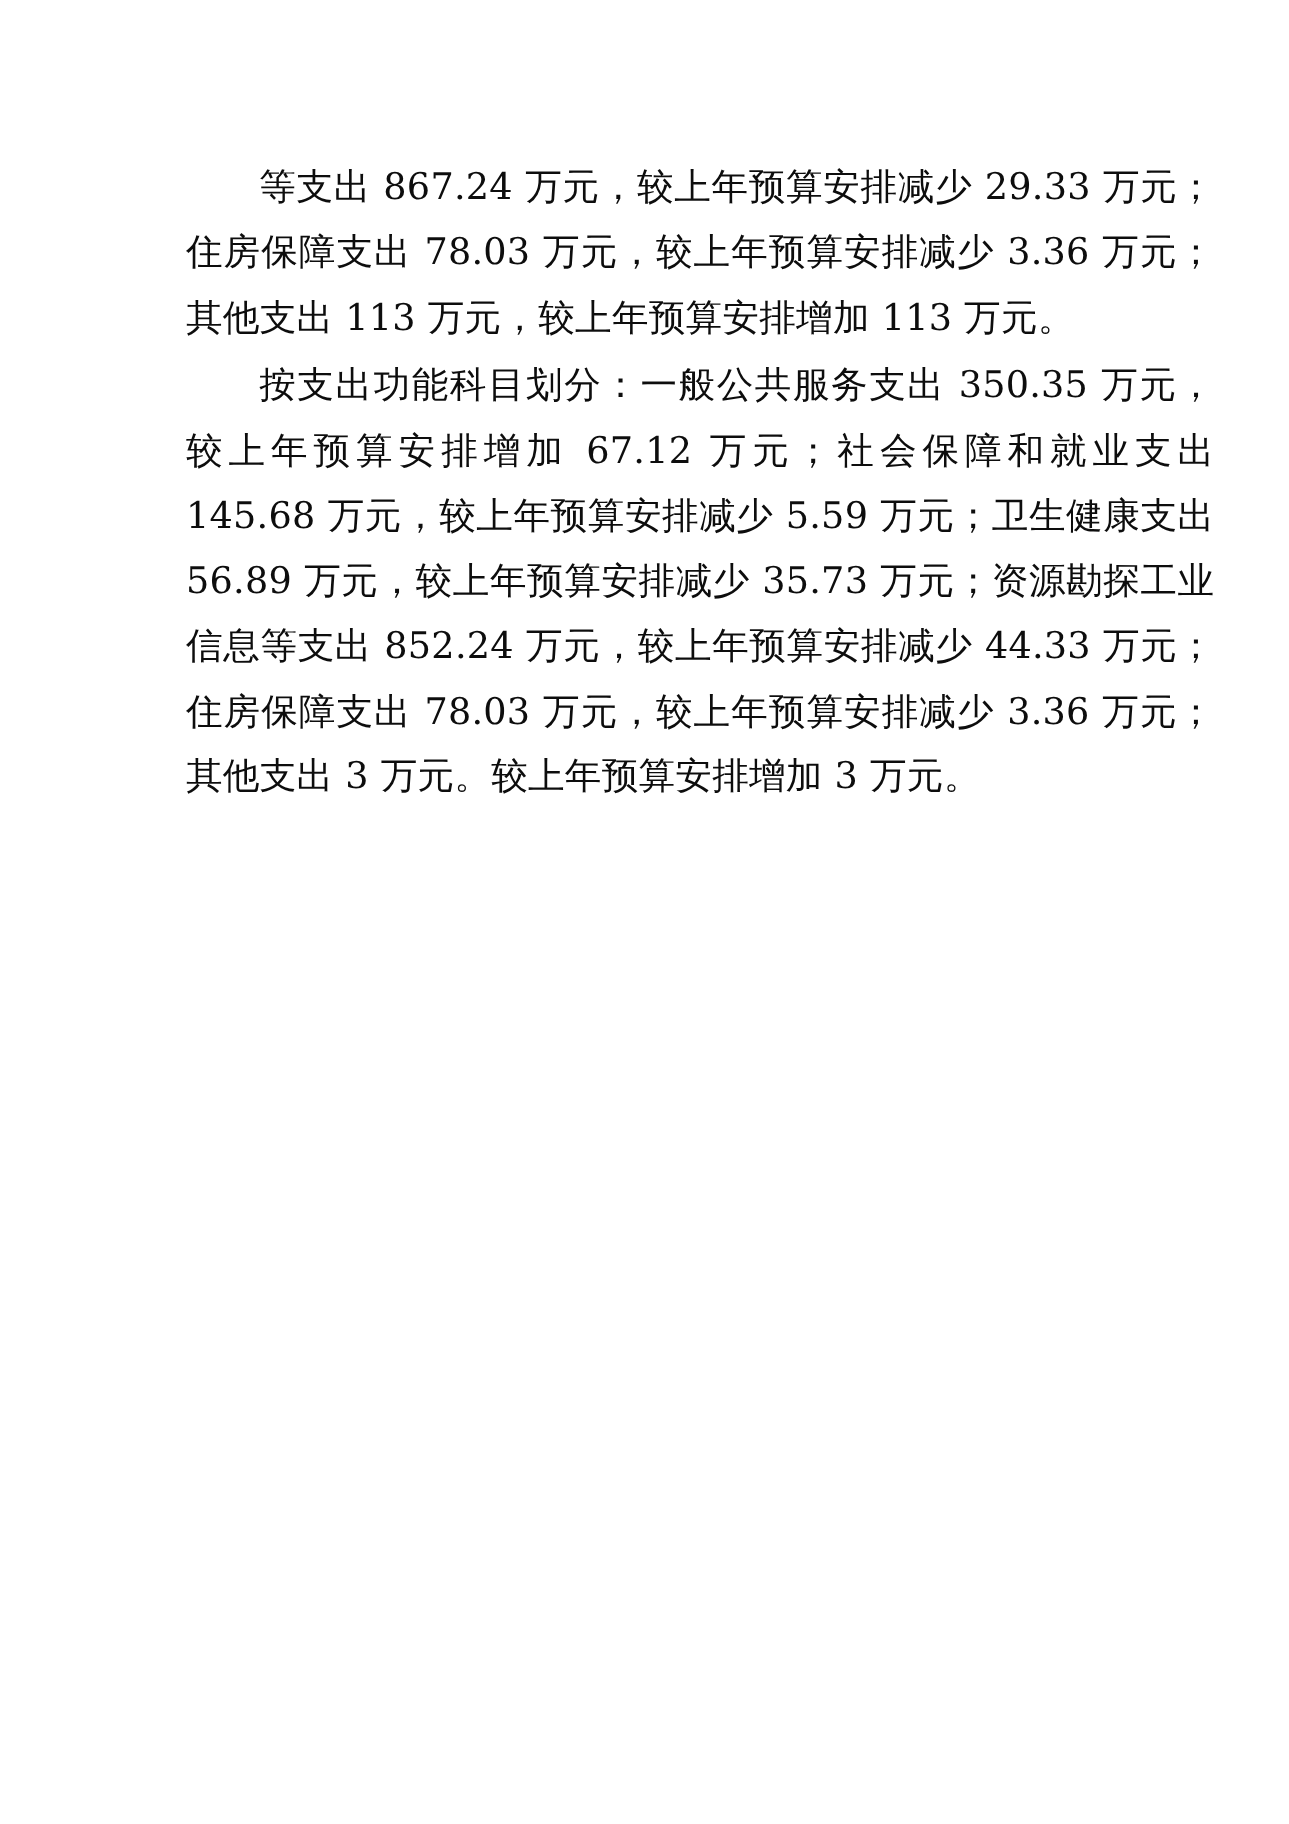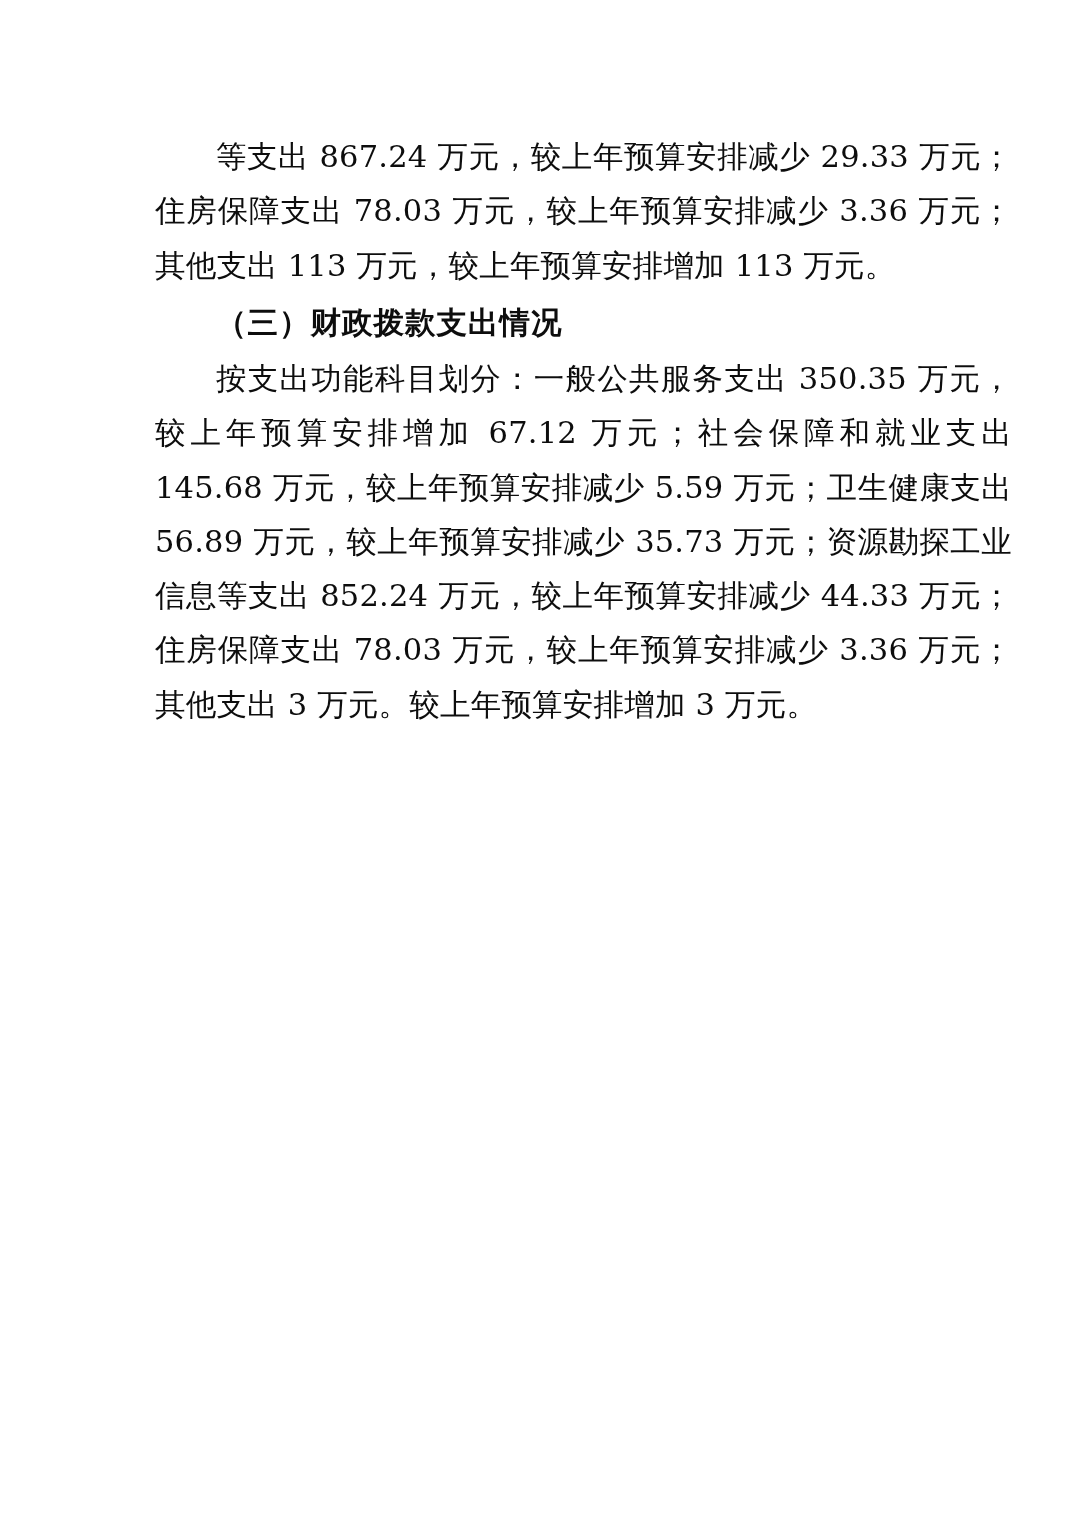--- a/index.html
+++ b/index.html
@@ -35,16 +35,15 @@
     font-weight: bold;
     letter-spacing: 1px;
   }
 </style>
 </head>
 <body>
 
 <div class="page">
   <div class="doc-body">
     <p class="indent">等支出 867.24 万元，较上年预算安排减少 29.33 万元；住房保障支出 78.03 万元，较上年预算安排减少 3.36 万元；其他支出 113 万元，较上年预算安排增加 113 万元。</p>
-    <p class="heading">（三）财政拨款支出情况</p>
     <p class="indent">按支出功能科目划分：一般公共服务支出 350.35 万元，较上年预算安排增加 67.12 万元；社会保障和就业支出 145.68 万元，较上年预算安排减少 5.59 万元；卫生健康支出 56.89 万元，较上年预算安排减少 35.73 万元；资源勘探工业信息等支出 852.24 万元，较上年预算安排减少 44.33 万元；住房保障支出 78.03 万元，较上年预算安排减少 3.36 万元；其他支出 3 万元。较上年预算安排增加 3 万元。</p>
   </div>
 </div>
 
 </body></html>

